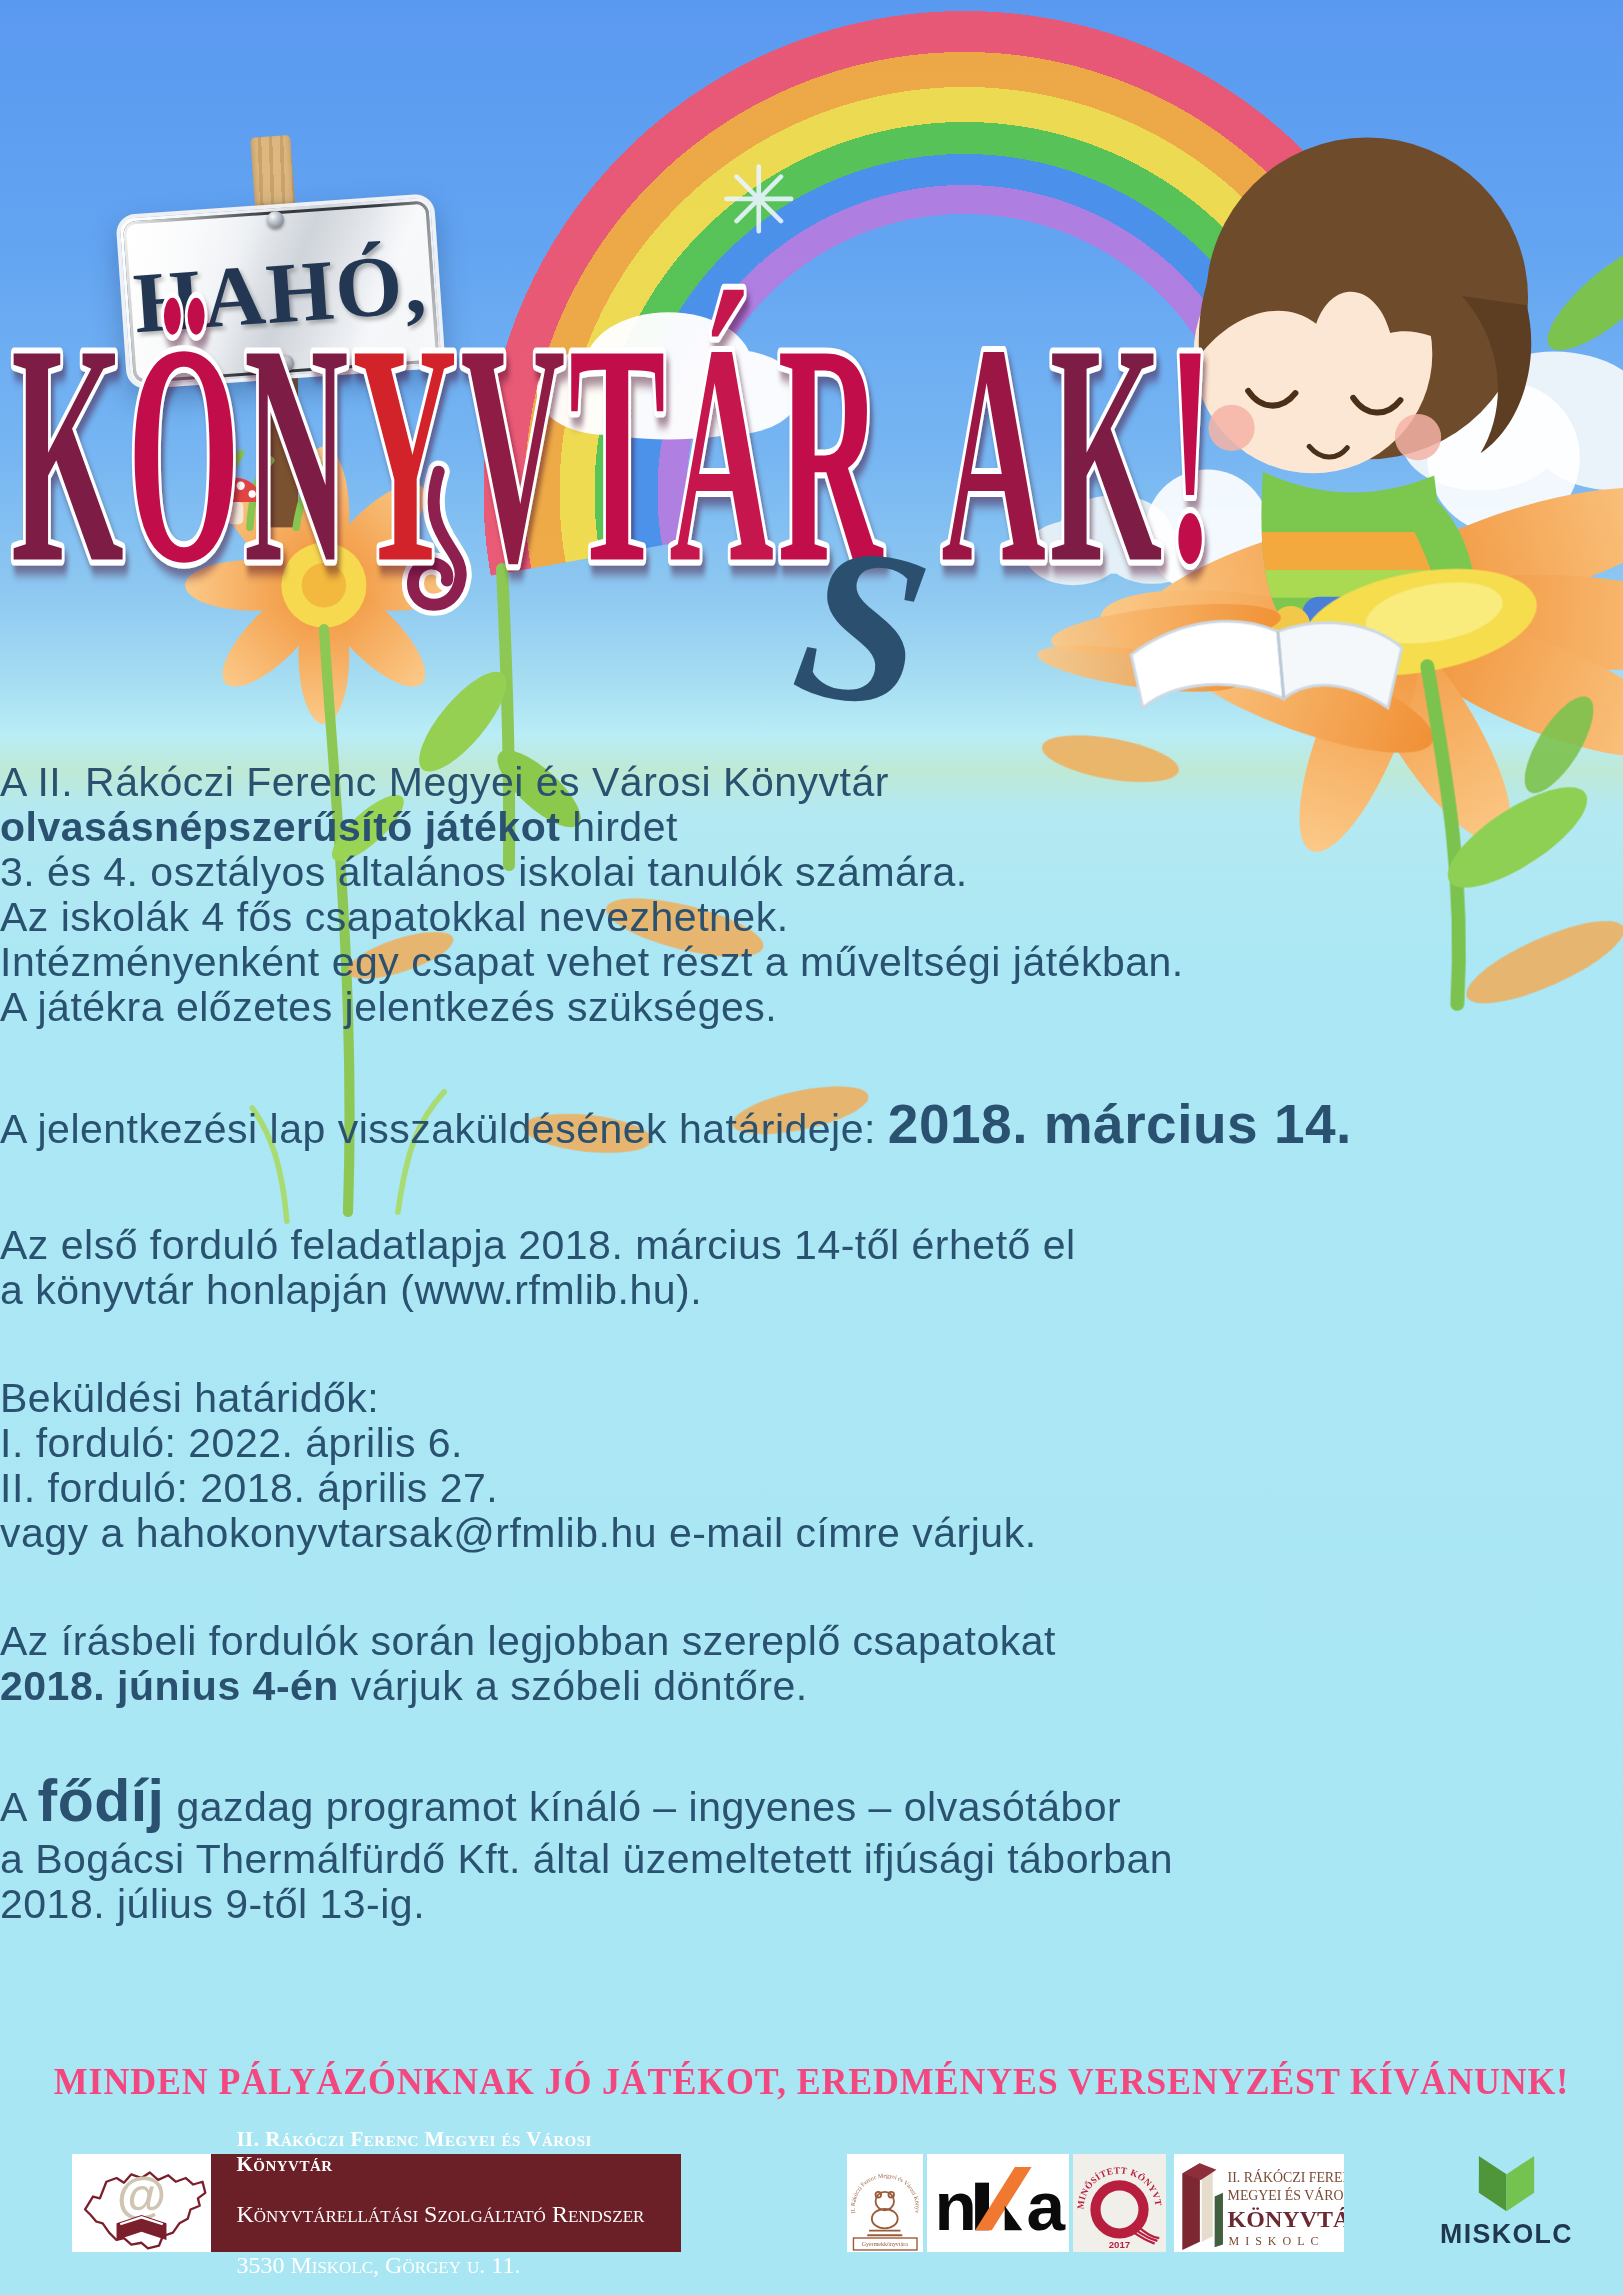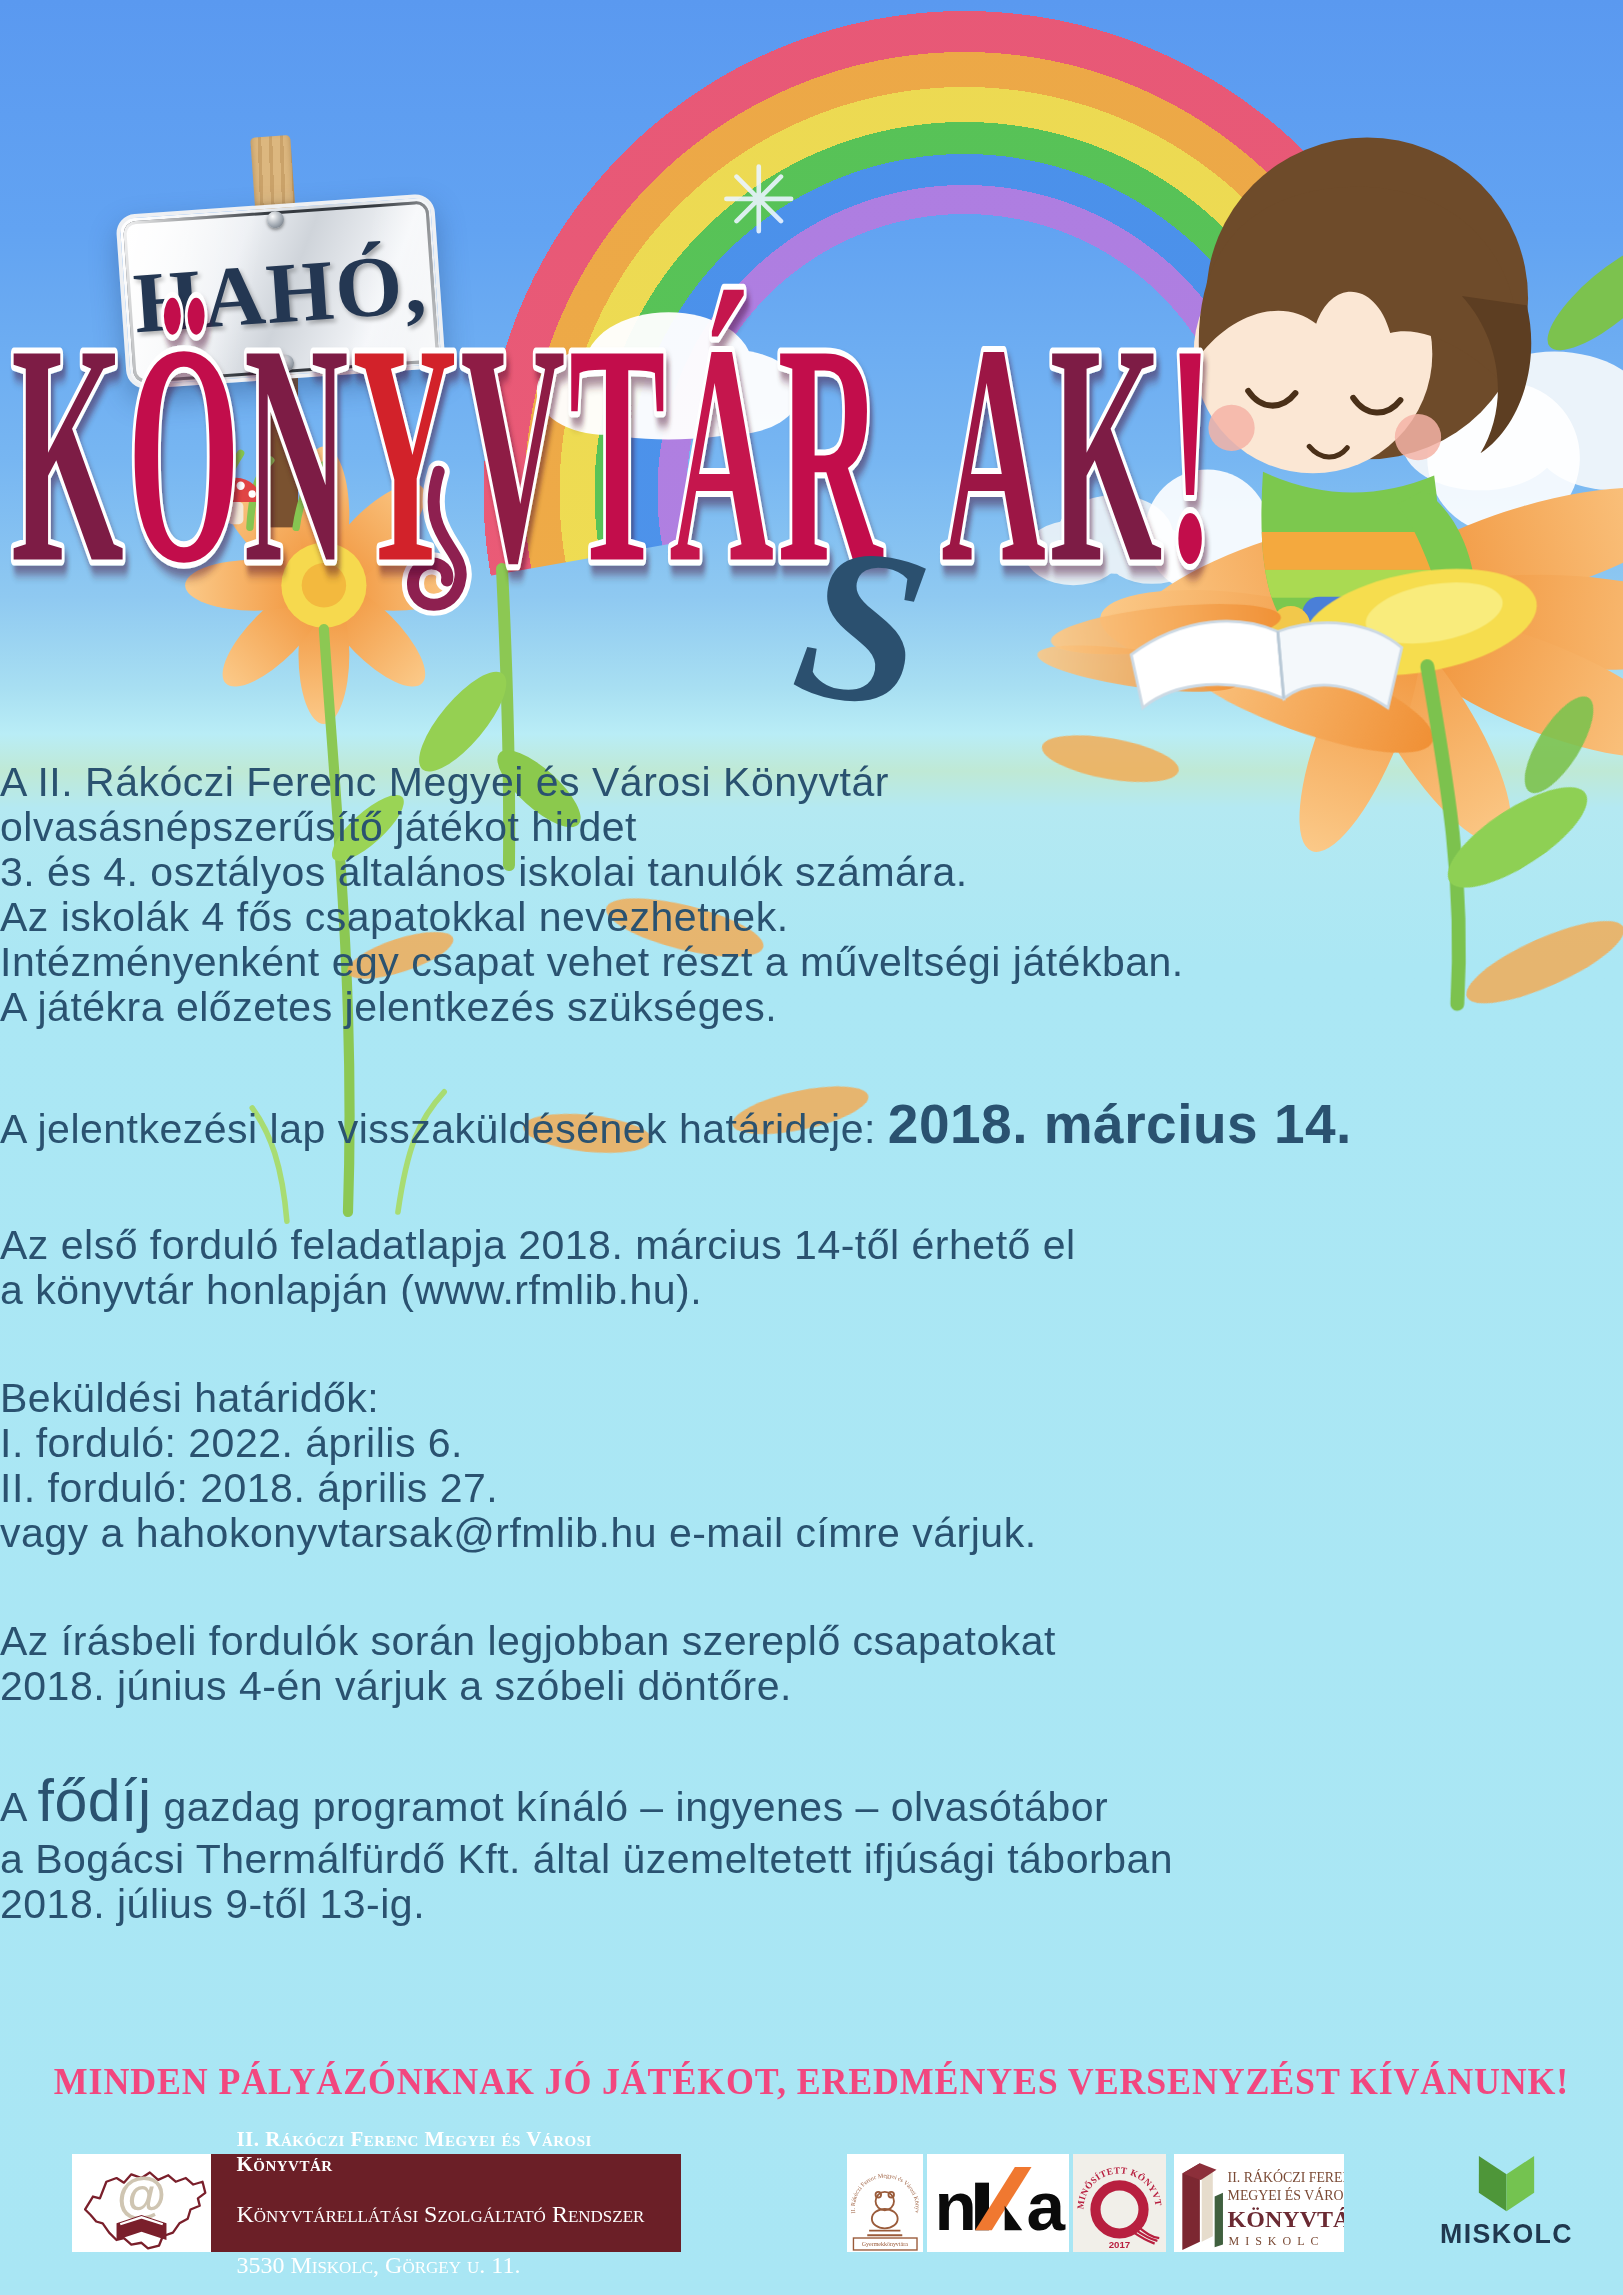--- a/index.html
+++ b/index.html
@@ -42,25 +42,25 @@
     letter-spacing:1.9px;padding-top:3.7px;text-shadow:2.3px 3.2px 4.6px rgba(0,0,0,.3)}
   .screw{position:absolute;left:50%;width:16.7px;height:16.7px;margin-left:-8.3px;border-radius:50%;
     background:radial-gradient(circle at 35% 30%,#fafbfc,#9aa2ab 60%,#5f666d);
     box-shadow:0 1.9px 3.2px rgba(0,0,0,.4)}
   .screw.top{top:7.4px}.screw.bottom{bottom:7.4px}
   .title-svg{position:absolute;left:0;top:319px;width:1203px;height:421px;overflow:visible}
   
   .copy{position:absolute;left:0;right:0;top:760px;color:#2a5270;text-align:left}
   .line{font-size:41px;line-height:45px;letter-spacing:0.5px}
   .p{margin-top:63px}
-  .b{font-weight:400}
+  .b{font-weight:700}
   .tall{line-height:62px}
   .tall2{line-height:59px}
   .big-date{font-weight:700;font-size:55px}
-  .fodij{font-weight:400;font-size:59px}
+  .fodij{font-weight:700;font-size:59px}
   .it{font-style:italic}
   
   .wish{position:absolute;left:0;right:0;top:2060px;text-align:center;
     font-family:"Liberation Serif",serif;font-weight:700;font-size:37px;
     color:#f2477f;letter-spacing:0.9px;transform:scaleX(.97)}
   
   .footer-left{position:absolute;left:72px;top:2154px;height:98px;display:flex}
   .map-box{width:139px;height:98px;background:#fff;position:relative}
   .maroon-box{width:470px;height:98px;background:#6b1f27;color:#fff;
     font-family:"Liberation Serif",serif;display:flex;flex-direction:column;

